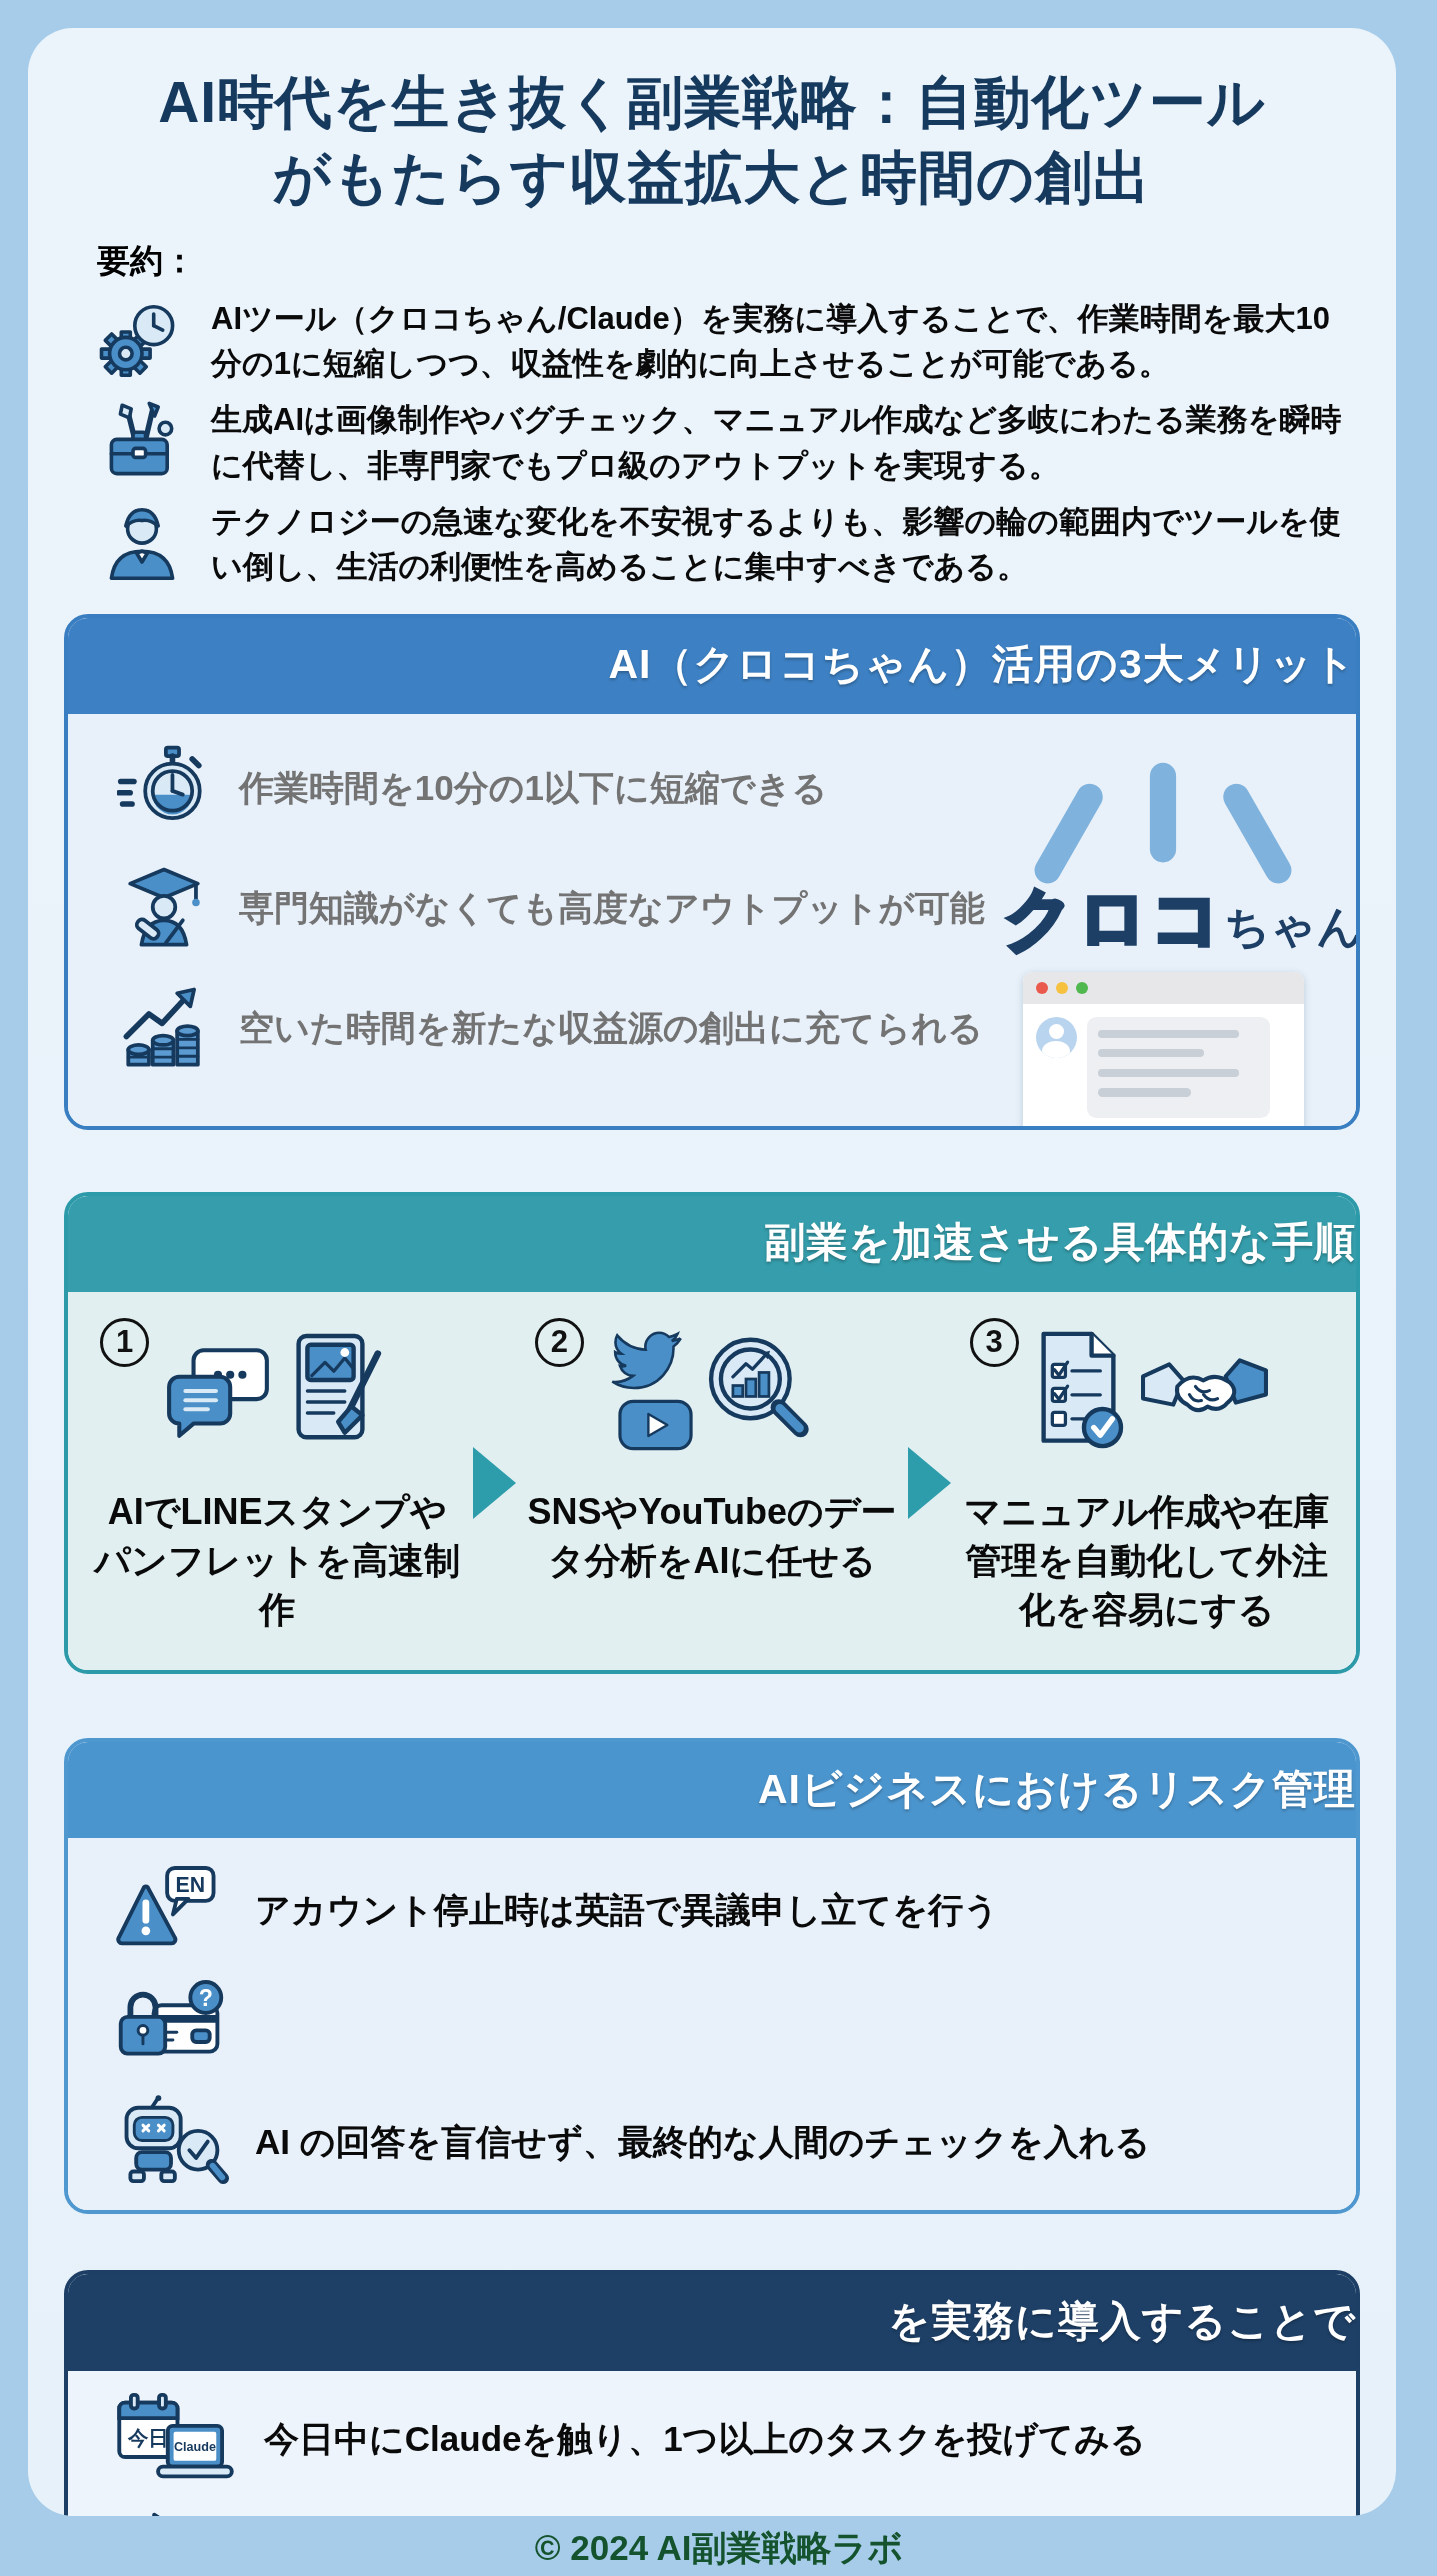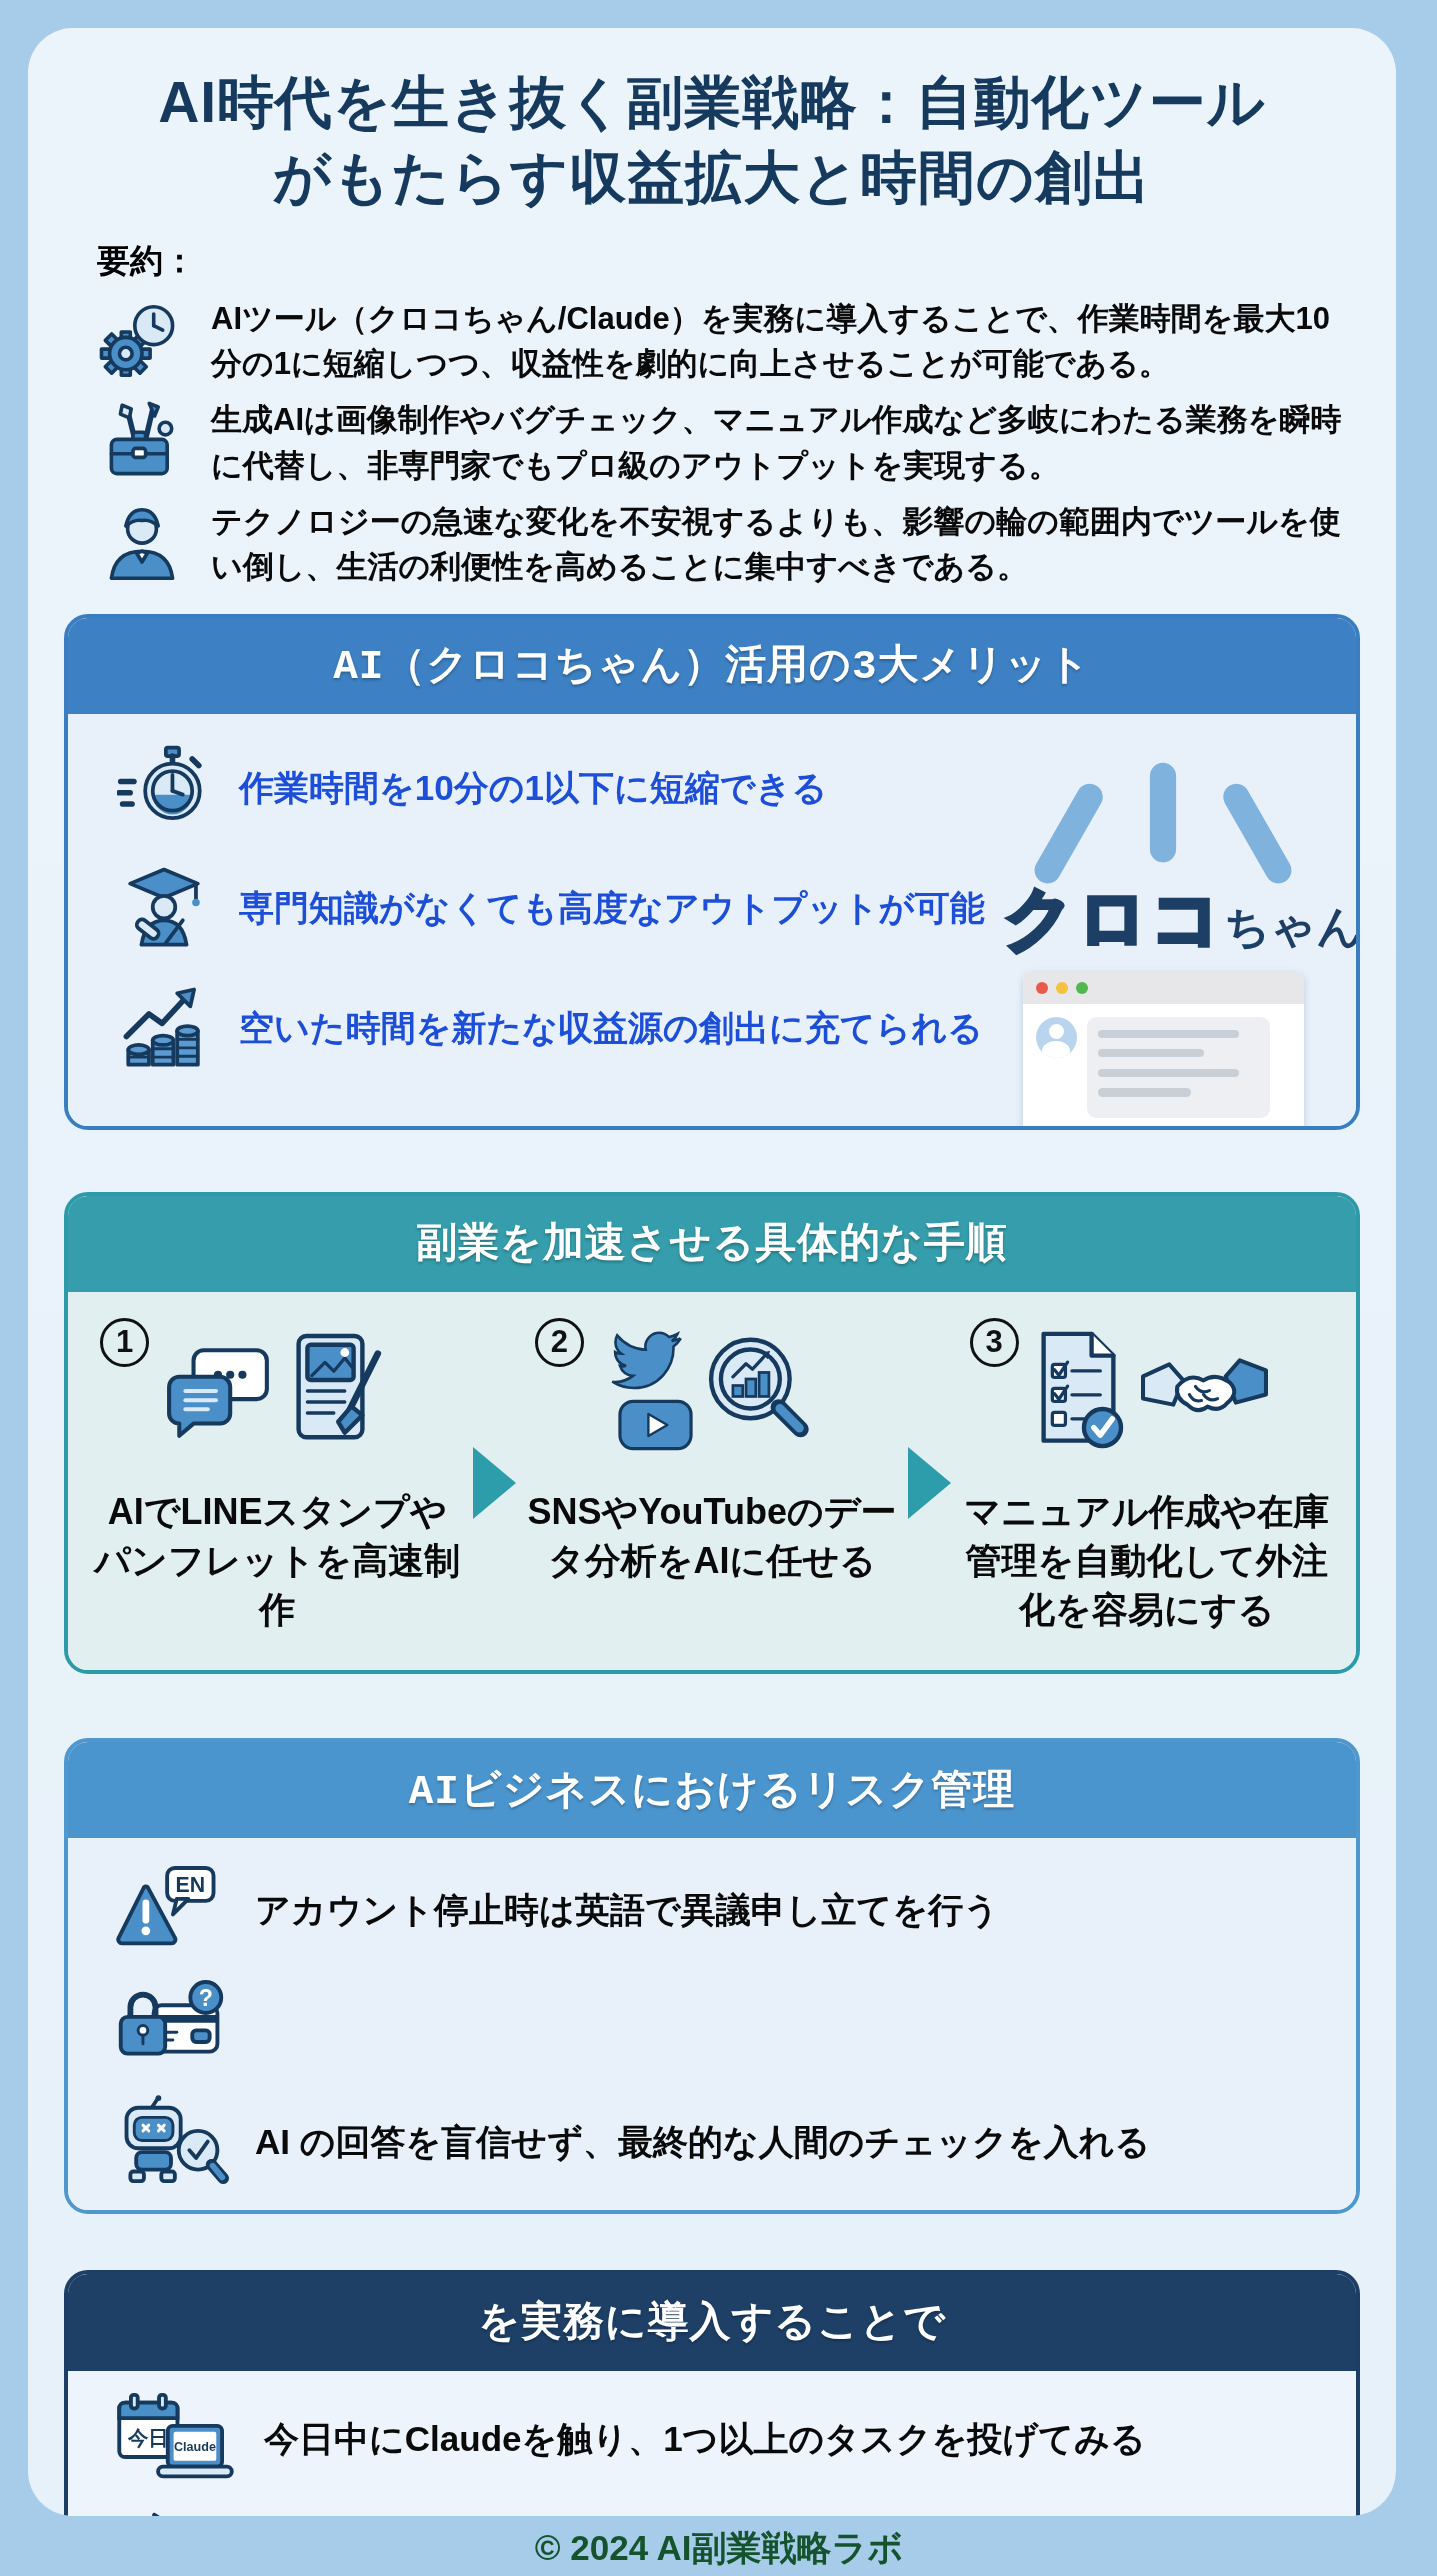--- a/index.html
+++ b/index.html
@@ -26,30 +26,30 @@
   }
   
   .summary { margin: 24px 43px 0 69px; }
   .summary-label { font-size: 33px; font-weight: 700; color: #000; }
   .summary-item { display: flex; align-items: center; gap: 24px; margin-top: 11.2px; }
   .summary-item .ic { flex: 0 0 90px; height: 90px; }
   .summary-item .txt { font-size: 31px; font-weight: 700; line-height: 1.46; color: #0a0a0a; }
   
   .section { margin: 0 36px; border-radius: 24px; overflow: hidden; border: 4.7px solid; }
   .section-header {
-    text-align: center; color: #fff; font-size: 41px; font-weight: 700;
-    padding: 19.7px 0 21.5px; text-shadow: 0 1.9px 2.8px rgba(0,0,0,.25); letter-spacing: 0.9px; font-family: Liberation Mono, monospace;
+    text-align: right; color: #fff; font-size: 41px; font-weight: 700;
+    padding: 19.7px 0 21.5px; text-shadow: 0 1.9px 2.8px rgba(0,0,0,.25); letter-spacing: 0.9px;
   }
   .sec-merits { margin-top: 24px; border-color: #3a7ec2; }
   .sec-merits .section-header { background: #3d80c3; }
   .sec-merits .section-body { background: #e8f1fa; position: relative; padding: 28px 37px 24px 49px; }
   .merit-row { display: flex; align-items: center; gap: 28px; margin-bottom: 26px; }
   .merit-row:last-child { margin-bottom: 0; }
   .merit-row .ic { flex: 0 0 94px; height: 94px; }
-  .merit-row .txt { font-size: 35px; font-weight: 700; color: #1d4ed8; }
+  .merit-row .txt { font-size: 35px; font-weight: 700; color: #737373; }
   
   .mascot { position: absolute; right: 34px; top: 41px; width: 318px; text-align: center; }
   .mascot-name { line-height: 1; white-space: nowrap; }
   .kuroko {
     font-size: 69px; font-weight: 800; color: #84b3dc;
     -webkit-text-stroke: 4.7px #1d3f66; letter-spacing: 2.8px;
   }
   .chan { font-size: 45px; font-weight: 800; color: #1d3f66; }
   .spark { display: block; margin: 0 auto -7.5px; }
   .chat { width: 281px; margin: 19px auto 0; background: #fff; border-radius: 9.4px;

